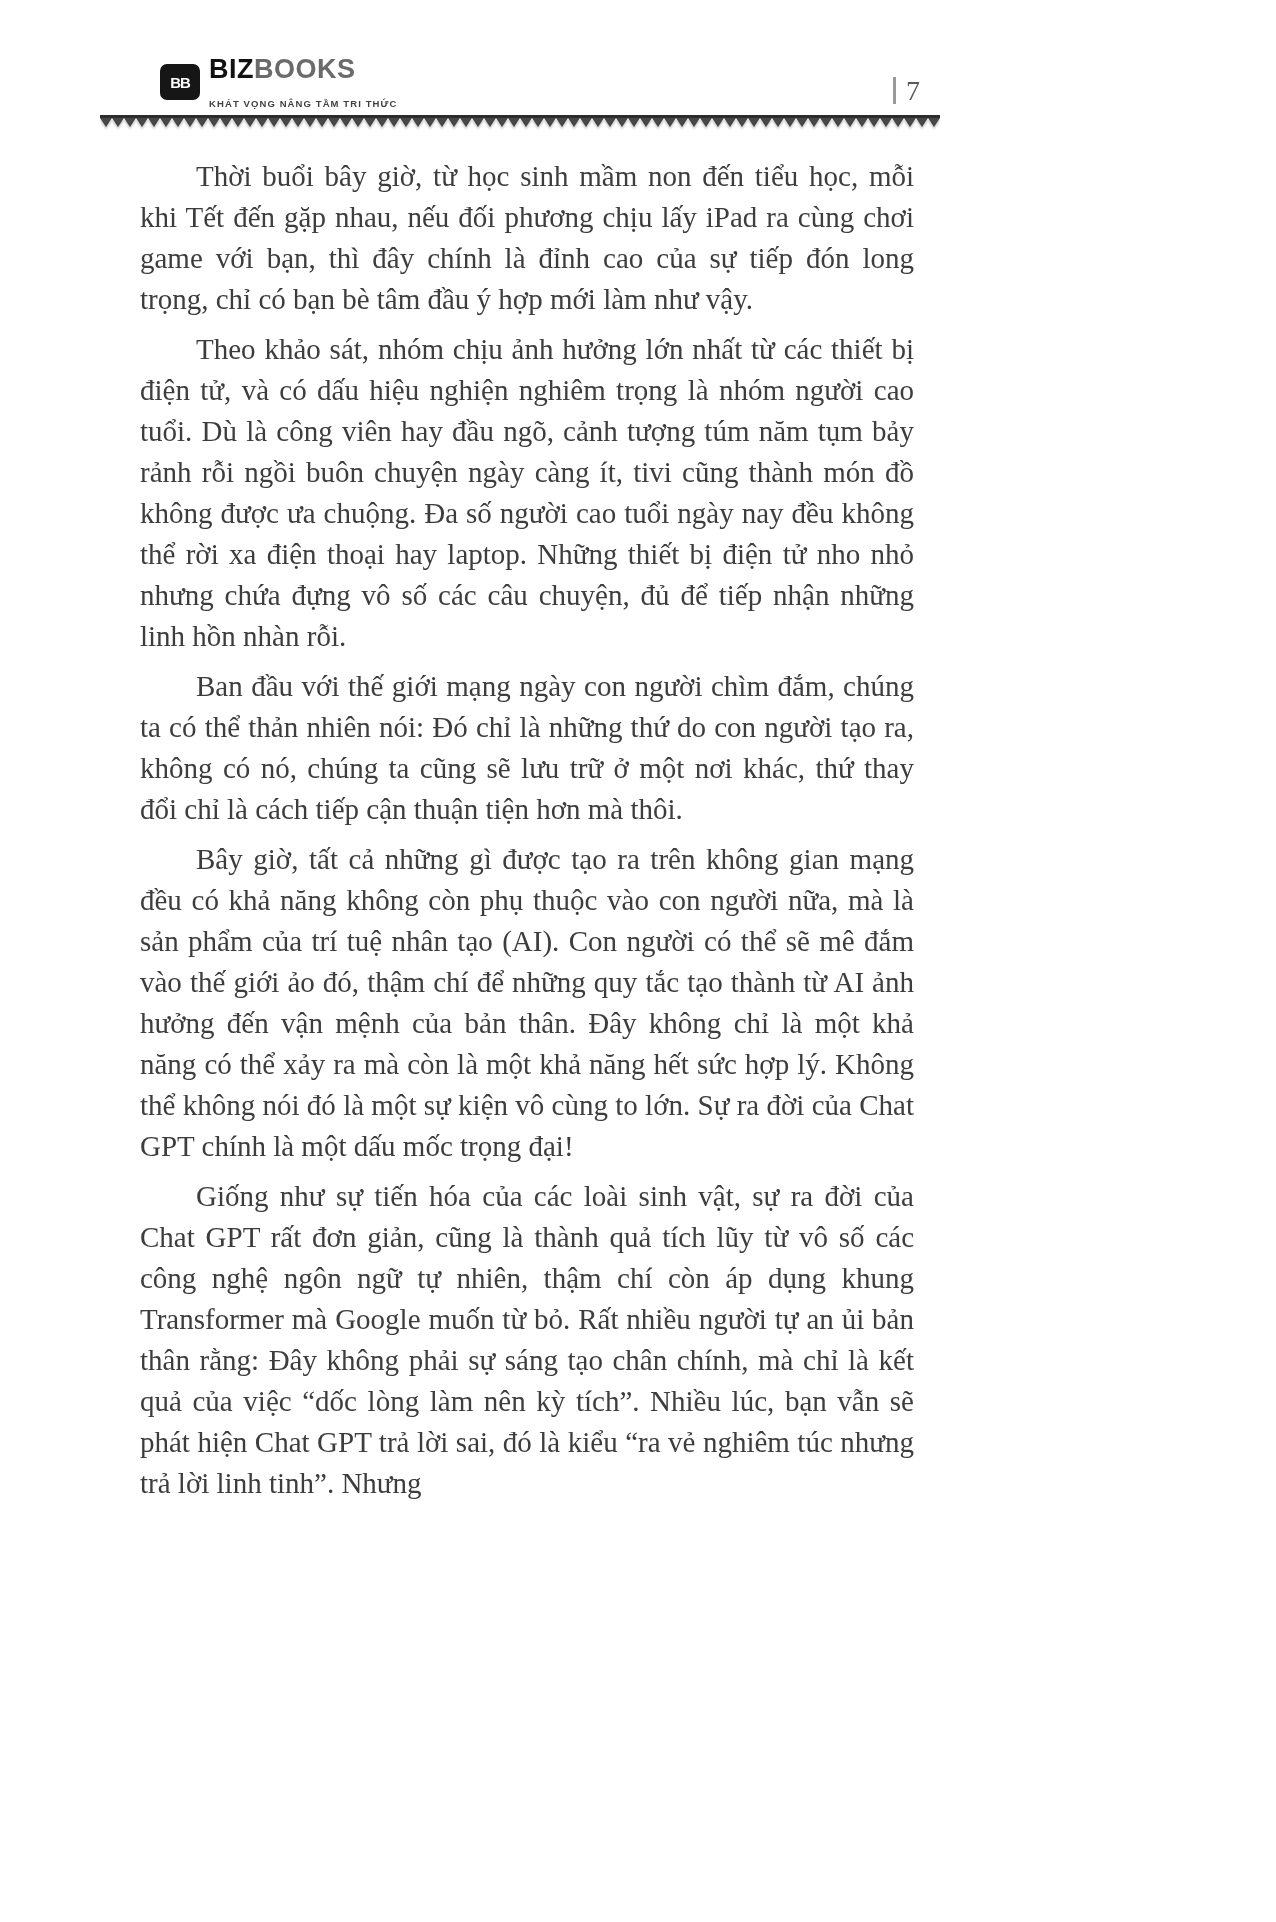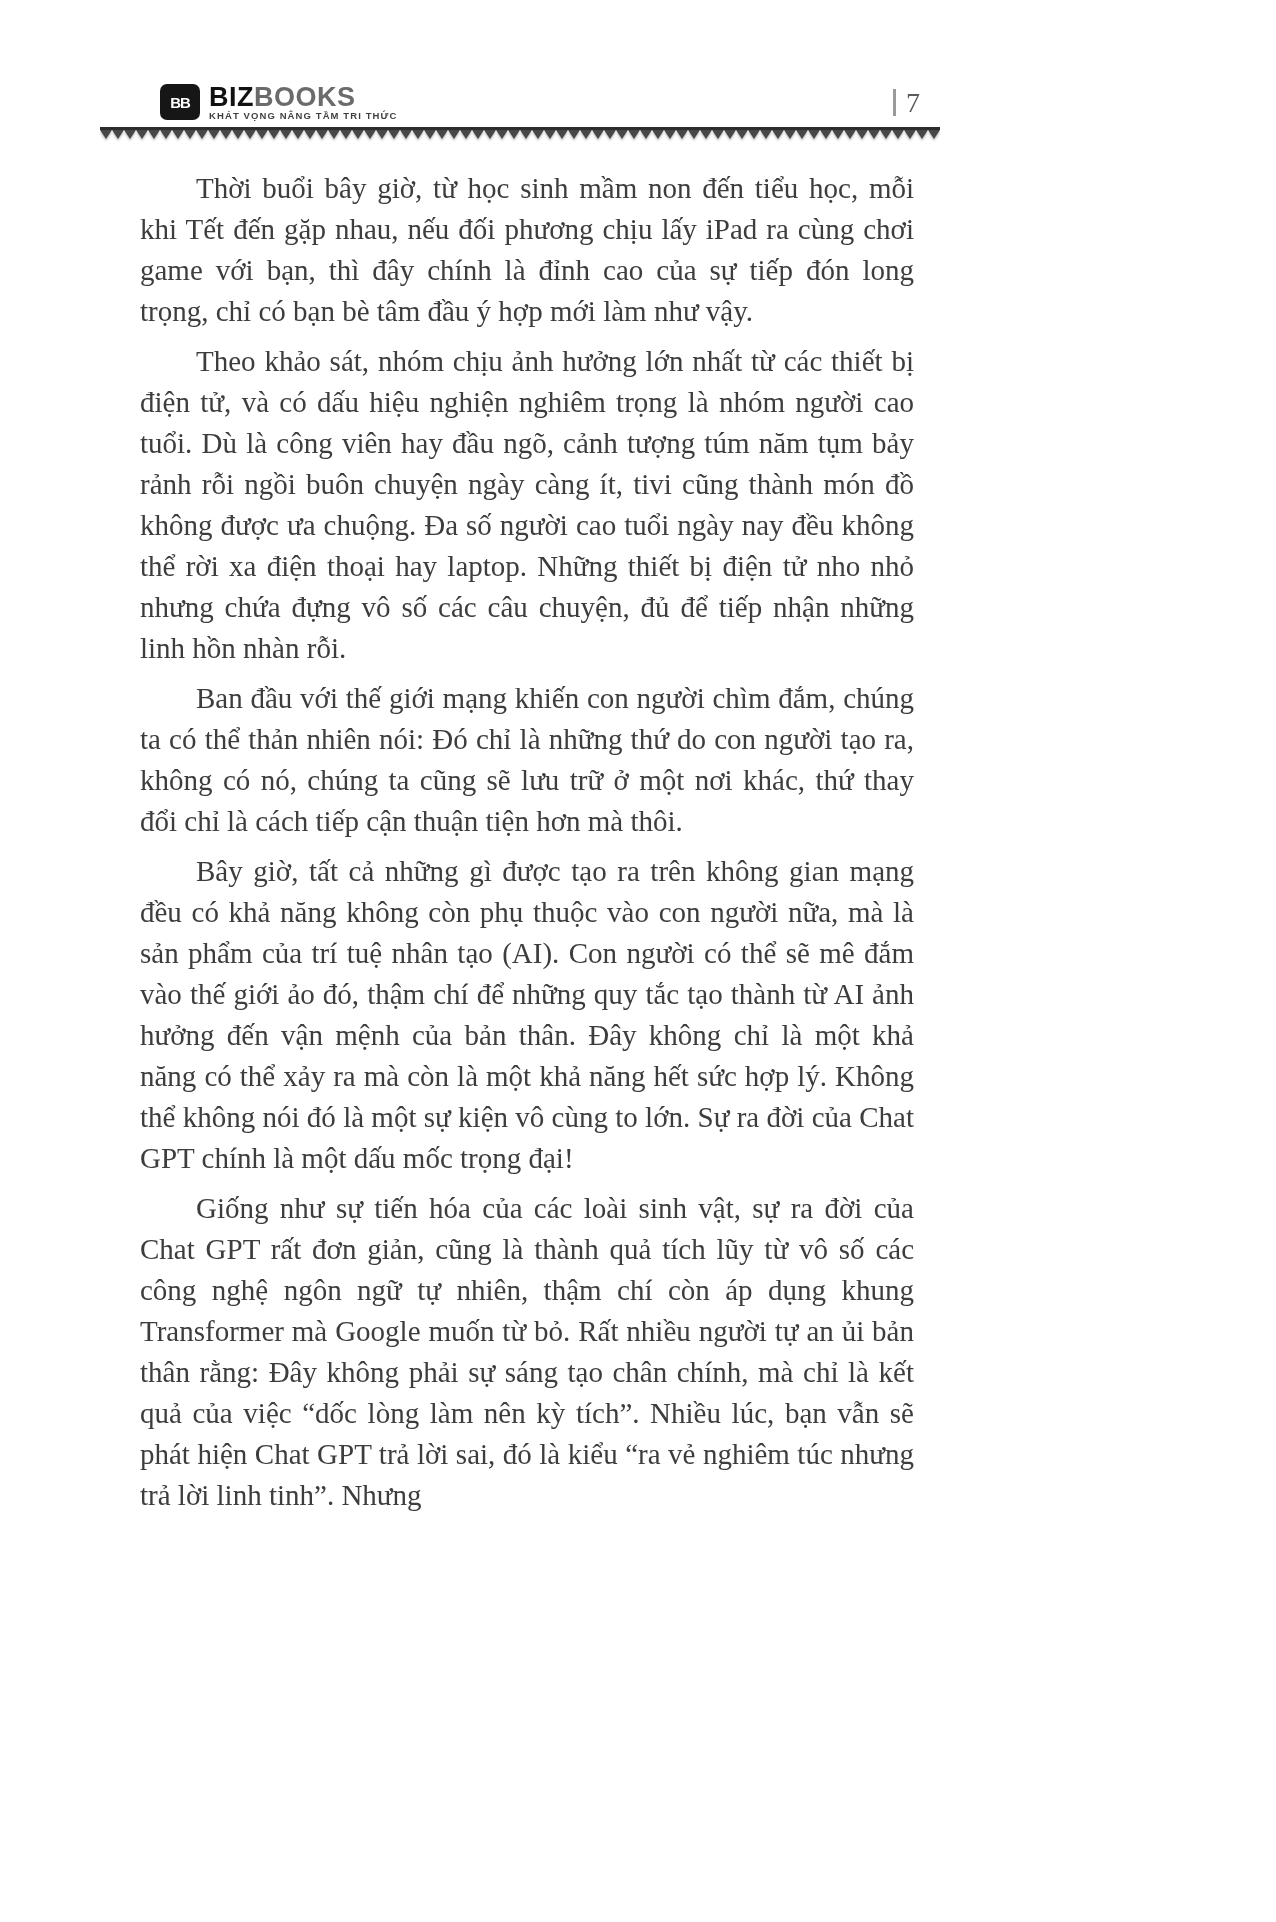--- a/index.html
+++ b/index.html
@@ -12,21 +12,21 @@
     min-height: 1922px;
     font-family: "Liberation Serif", "DejaVu Serif", serif;
     color: #3d3d3d;
     position: relative;
   }
   .page {
     width: 1048px;
     min-height: 1922px;
     background: #ffffff;
     box-sizing: border-box;
-    padding-top: 84px;
+    padding-top: 56px;
   }
 
   
   .header-wrap {
     margin: 0 100px 0 100px;
     width: 840px;
   }
   header.page-header {
     display: flex;
     align-items: flex-end;
@@ -60,21 +60,21 @@
     letter-spacing: 0.5px;
   }
   .brand-name .biz  { font-weight: 900; color: #111111; }
   .brand-name .books{ font-weight: 700; color: #6b6b6b; }
   .tagline {
     font-family: "Liberation Sans", sans-serif;
     font-size: 9.5px;
     font-weight: bold;
     letter-spacing: 1.1px;
     color: #3f3f3f;
-    margin-top: 0;
+    margin-top: 16px;
     white-space: nowrap;
   }
   .pagenum {
     display: flex;
     align-items: center;
     gap: 10px;
     font-family: "Liberation Serif", serif;
     font-size: 28px;
     color: #5a5a5a;
     padding-bottom: 2px;
@@ -138,18 +138,18 @@
           <path d="M0,0 L6,9 L12,0 Z" fill="#474747"></path>
         </pattern>
       </defs>
       <rect width="840" height="10" fill="url(#zz)"></rect>
     </svg>
   </div>
 
   <main class="page-body">
     <p>Thời buổi bây giờ, từ học sinh mầm non đến tiểu học, mỗi khi Tết đến gặp nhau, nếu đối phương chịu lấy iPad ra cùng chơi game với bạn, thì đây chính là đỉnh cao của sự tiếp đón long trọng, chỉ có bạn bè tâm đầu ý hợp mới làm như vậy.</p>
     <p>Theo khảo sát, nhóm chịu ảnh hưởng lớn nhất từ các thiết bị điện tử, và có dấu hiệu nghiện nghiêm trọng là nhóm người cao tuổi. Dù là công viên hay đầu ngõ, cảnh tượng túm năm tụm bảy rảnh rỗi ngồi buôn chuyện ngày càng ít, tivi cũng thành món đồ không được ưa chuộng. Đa số người cao tuổi ngày nay đều không thể rời xa điện thoại hay laptop. Những thiết bị điện tử nho nhỏ nhưng chứa đựng vô số các câu chuyện, đủ để tiếp nhận những linh hồn nhàn rỗi.</p>
-    <p>Ban đầu với thế giới mạng khiến con người chìm đắm, chúng ta có thể thản nhiên nói: Đó chỉ là những thứ do con người tạo ra, không có nó, chúng ta cũng sẽ lưu trữ ở một nơi khác, thứ thay đổi chỉ là cách tiếp cận thuận tiện hơn mà thôi.</p>
+    <p>Ban đầu với thế giới mạng ngày con người chìm đắm, chúng ta có thể thản nhiên nói: Đó chỉ là những thứ do con người tạo ra, không có nó, chúng ta cũng sẽ lưu trữ ở một nơi khác, thứ thay đổi chỉ là cách tiếp cận thuận tiện hơn mà thôi.</p>
     <p>Bây giờ, tất cả những gì được tạo ra trên không gian mạng đều có khả năng không còn phụ thuộc vào con người nữa, mà là sản phẩm của trí tuệ nhân tạo (AI). Con người có thể sẽ mê đắm vào thế giới ảo đó, thậm chí để những quy tắc tạo thành từ AI ảnh hưởng đến vận mệnh của bản thân. Đây không chỉ là một khả năng có thể xảy ra mà còn là một khả năng hết sức hợp lý. Không thể không nói đó là một sự kiện vô cùng to lớn. Sự ra đời của Chat GPT chính là một dấu mốc trọng đại!</p>
     <p>Giống như sự tiến hóa của các loài sinh vật, sự ra đời của Chat GPT rất đơn giản, cũng là thành quả tích lũy từ vô số các công nghệ ngôn ngữ tự nhiên, thậm chí còn áp dụng khung Transformer mà Google muốn từ bỏ. Rất nhiều người tự an ủi bản thân rằng: Đây không phải sự sáng tạo chân chính, mà chỉ là kết quả của việc “dốc lòng làm nên kỳ tích”. Nhiều lúc, bạn vẫn sẽ phát hiện Chat GPT trả lời sai, đó là kiểu “ra vẻ nghiêm túc nhưng trả lời linh tinh”. Nhưng</p>
   </main>
 
 </div>
 
 </body></html>

